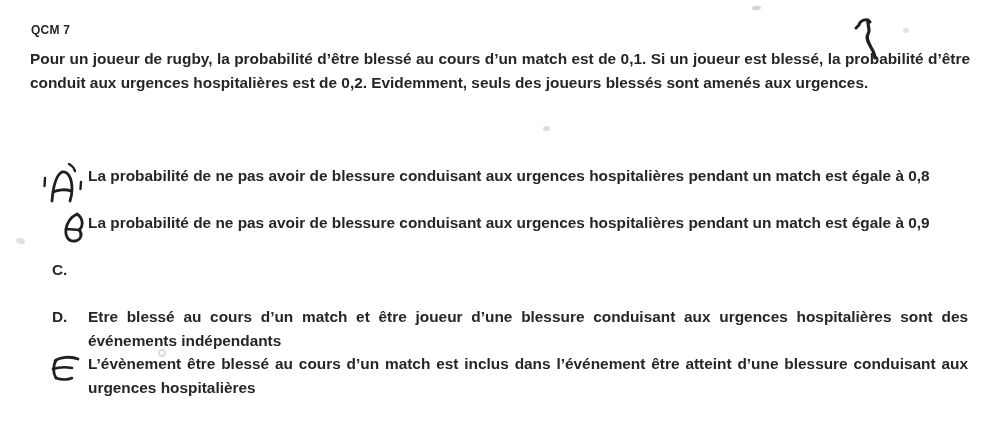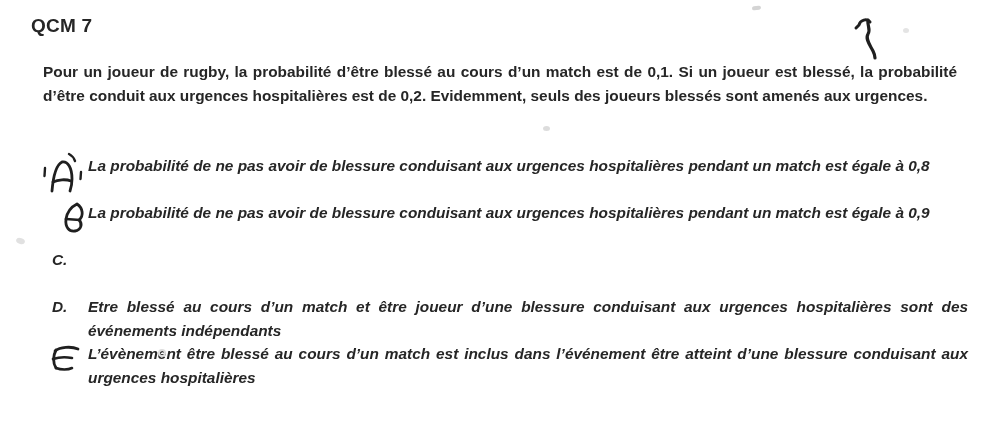--- a/index.html
+++ b/index.html
@@ -11,31 +11,31 @@
   .page{
     position:relative;
     width:1000px;height:439px;
     background:var(--bg);
     overflow:hidden;
     font-family:"Liberation Sans",sans-serif;
     font-weight:700;
     color:var(--text);
   }
   .title{
-    position:absolute;left:31px;top:15px;
-    font-size:19px;letter-spacing:.2px;
+    position:absolute;left:31px;top:23px;
+    font-size:12px;letter-spacing:.2px;
   }
   .intro-block{
     position:absolute;left:30px;right:30px;top:47px;
     font-size:15.4px;line-height:23.5px;
   }
-  .intro-block p{margin:13px;}
+  .intro-block p{margin:0;}
   .intro{text-align:justify;}
   .options{
-    position:absolute;left:30px;right:32px;top:154px;font-style:italic;
+    position:absolute;left:30px;right:32px;top:164px;
   }
   .option{display:flex;align-items:flex-start;min-height:47px;}
   .marker{
     flex:none;width:58px;
     font-size:15.4px;line-height:23.5px;
     padding-left:22px;box-sizing:border-box;
   }
   .marker.handwritten{padding-left:0;}
   .marker svg{display:block;}
   .marker-a svg{margin:-3px 0 0 12px;}

